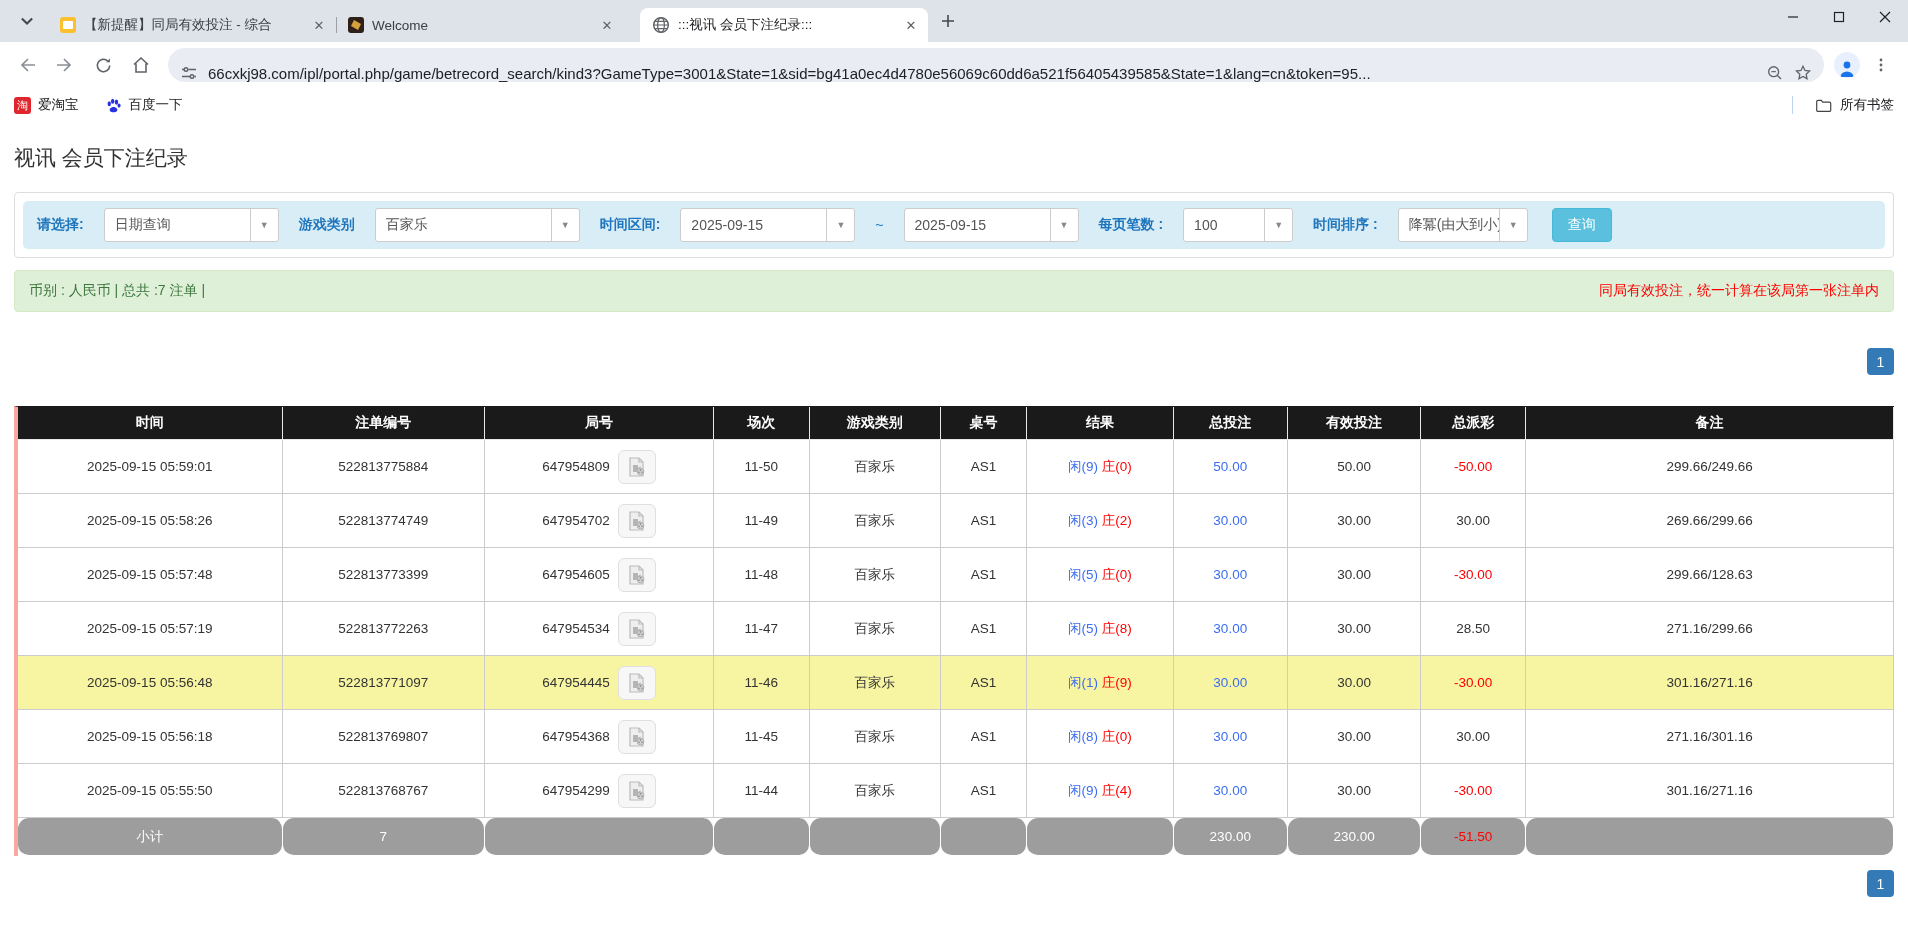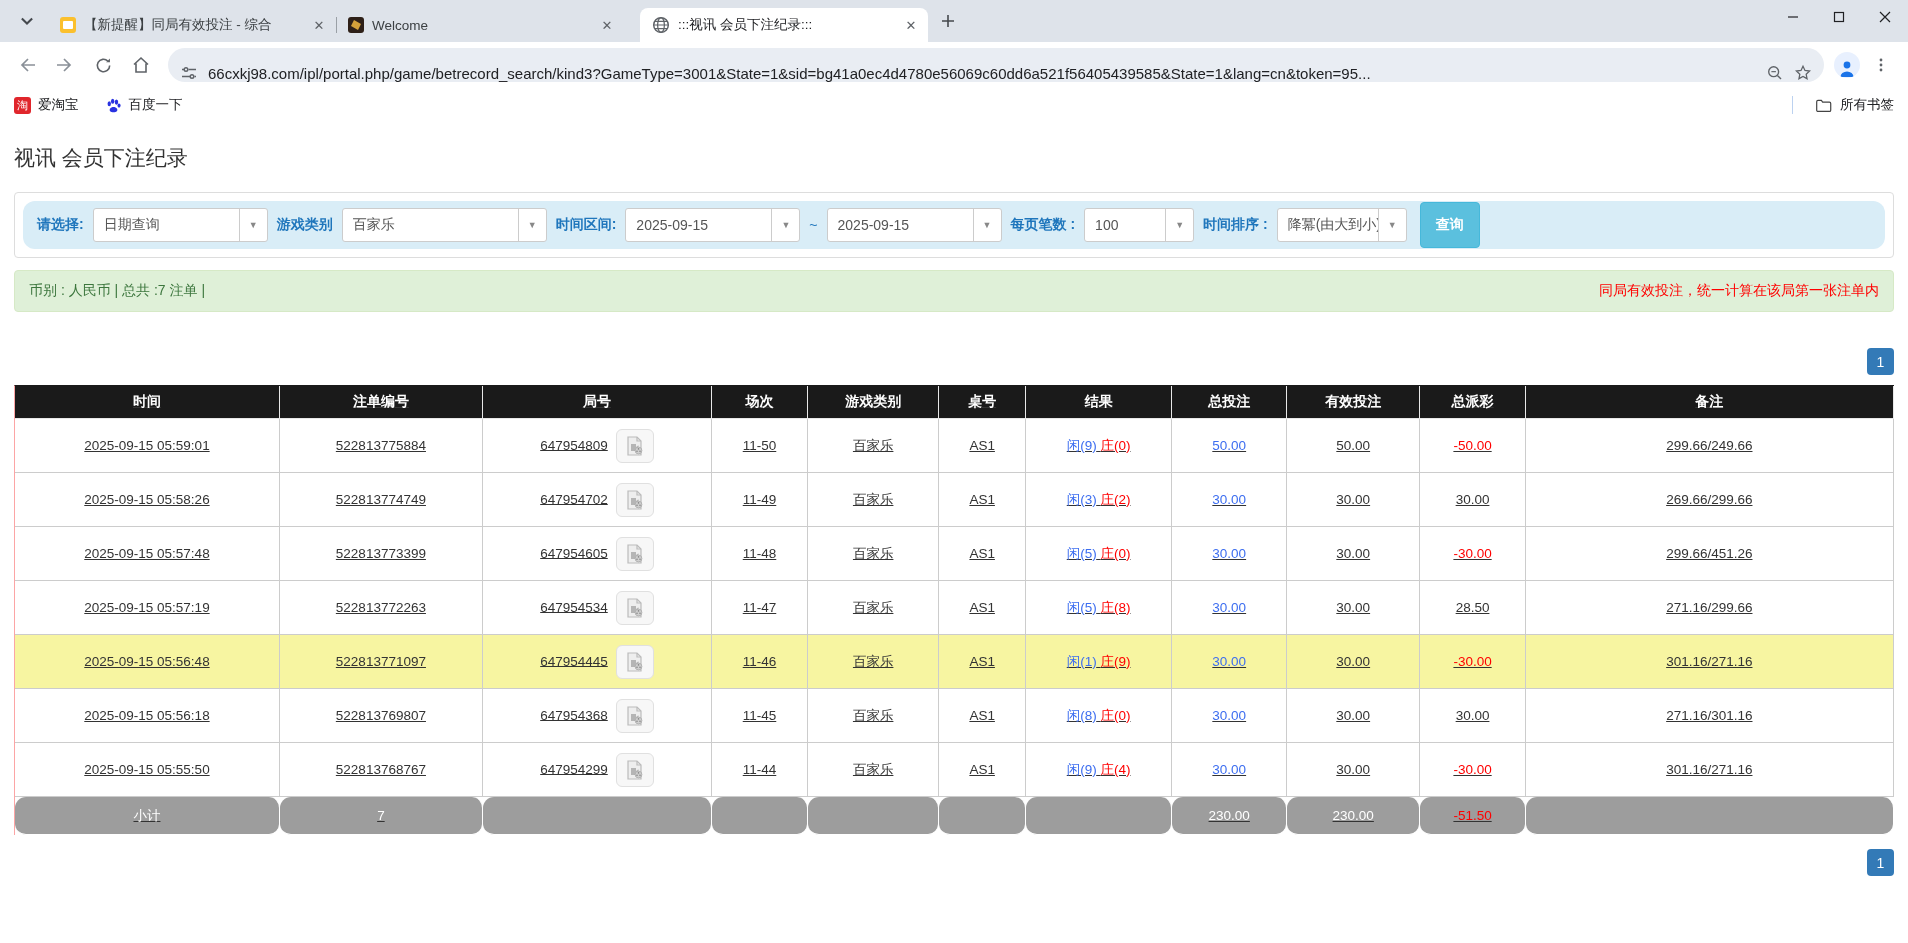--- a/index.html
+++ b/index.html
@@ -41,43 +41,43 @@
   .bm-ico-taobao { width:17px; height:17px; background:#e0262c; border-radius:3px; color:#fff; font-size:11px;
     display:flex; align-items:center; justify-content:center; }
   .bm-right { margin-left:auto; display:flex; align-items:center; gap:8px; }
   .bm-sep { width:1px; height:18px; background:#bcd2f0; margin-right:14px; }
 
   
   .page-body { padding:0 14px; }
   .page-title { font-size:21px; font-weight:400; color:#333; margin:22px 0 20px 0; }
 
   .filter-panel { border:1px solid #ddd; border-radius:4px; padding:8px; background:#fff; }
-  .filter-bar { background:#d9edf7; border-radius:12px; height:48px; display:flex; align-items:center; padding:0 14px; gap:9px; }
+  .filter-bar { background:#d9edf7; border-radius:5px; height:48px; display:flex; align-items:center; padding:0 14px; gap:20px; }
   .f-label { font-size:14px; font-weight:bold; color:#1f76bc; white-space:nowrap; }
   .f-tilde { font-size:14px; color:#1f76bc; }
   .sel { height:34px; background:#fff; border:1px solid #ccc; border-radius:3px; display:flex; align-items:center; font-size:14px; color:#555; }
   .sel .sel-val { padding:0 10px; flex:1; white-space:nowrap; overflow:hidden; }
   .sel .sel-arrow { width:28px; height:100%; border-left:1px solid #ccc; display:flex; align-items:center; justify-content:center;
     color:#888; font-size:9px; }
   .w175 { width:175px; } .w205 { width:205px; } .w150 { width:130px; } .w110 { width:110px; }
   .btn-query { background:#5bc0de; border:1px solid #46b8da; color:#fff; font-size:14px; border-radius:4px;
-    height:46px; padding:0 15px; margin-left:4px; cursor:pointer;font-weight:bold; }
+    height:34px; padding:0 15px; margin-left:4px; cursor:pointer; }
 
   .summary-bar { margin-top:12px; background:#dff0d8; border:1px solid #d6e9c6; border-radius:4px; height:42px;
     display:flex; align-items:center; padding:0 14px; font-size:14px; }
   .summary-left { color:#3c763d; }
   .summary-right { margin-left:auto; color:#f00; }
 
   .pager-row { display:flex; justify-content:flex-end; margin-top:36px; }
   .pager-row.bottom { margin-top:14px; }
   .page-btn { min-width:27px; height:27px; background:#337ab7; border-radius:4px; color:#fff; font-size:14px;
     display:flex; align-items:center; justify-content:center; cursor:pointer; }
 
-  table.records { width:100%; border-collapse:separate; border-spacing:0; margin-top:10px; table-layout:fixed;
-    border-left:1px solid #fca5a5; border-top:1px solid #1a1a1a; font-size:13.5px; color:#333;text-decoration:underline; }
+  table.records { width:100%; border-collapse:separate; border-spacing:0; margin-top:31px; table-layout:fixed;
+    border-left:4px solid #fca5a5; border-top:1px solid #1a1a1a; font-size:13.5px; color:#333; }
   .records th { background:#1a1a1a; color:#fff; font-weight:bold; height:33px; font-size:14px;
     border-right:1px solid #e8e8e8; border-bottom:1px solid #e8e8e8; text-align:center; }
   .records td { height:54px; text-align:center; border-right:1px solid #ccc; border-bottom:1px solid #ccc; background:#fff;
     overflow:hidden; white-space:nowrap; }
   .records tr.hl td { background:#f7f5a1; }
   .records td.blue, .res-p { color:#3d6ef0; }
   .res-b, .neg { color:#f00; }
   .records tr.total td { background:#9d9d9d; color:#fff; height:38px; border-right:1px solid #fff; border-bottom:1px solid #fff;border-radius:11px; }
   .records tr.total td.neg { color:#f00; }
   .vid-btn { display:inline-flex; align-items:center; justify-content:center; width:38px; height:34px; margin-left:8px;
@@ -364,21 +364,21 @@
                 <circle cx="16" cy="16.3" r=".8" fill="#888"></circle>
               </svg>
             </span></td>
         <td>11-48</td>
         <td>百家乐</td>
         <td>AS1</td>
         <td><span class="res-p">闲(5)</span> <span class="res-b">庄(0)</span></td>
         <td class="blue">30.00</td>
         <td>30.00</td>
         <td class="neg">-30.00</td>
-        <td>299.66/451.26</td>
+        <td>299.66/128.63</td>
       </tr>
       <tr>
         <td>2025-09-15 05:57:19</td>
         <td>522813772263</td>
         <td><span>647954534</span><span class="vid-btn">
               <svg width="22" height="22" viewBox="0 0 22 22">
                 <path d="M4 2h9l4 4v14H4z" fill="#eee" stroke="#bbb" stroke-width="1.2"></path>
                 <path d="M13 2v4h4" fill="none" stroke="#bbb" stroke-width="1.2"></path>
                 <path d="M7 9h5v3l2.5-1.8v5L12 13.5V16H7z" fill="#b5b5b5"></path>
                 <circle cx="14.5" cy="15.5" r="3.4" fill="#cfcfcf" stroke="#aaa" stroke-width=".8"></circle>

